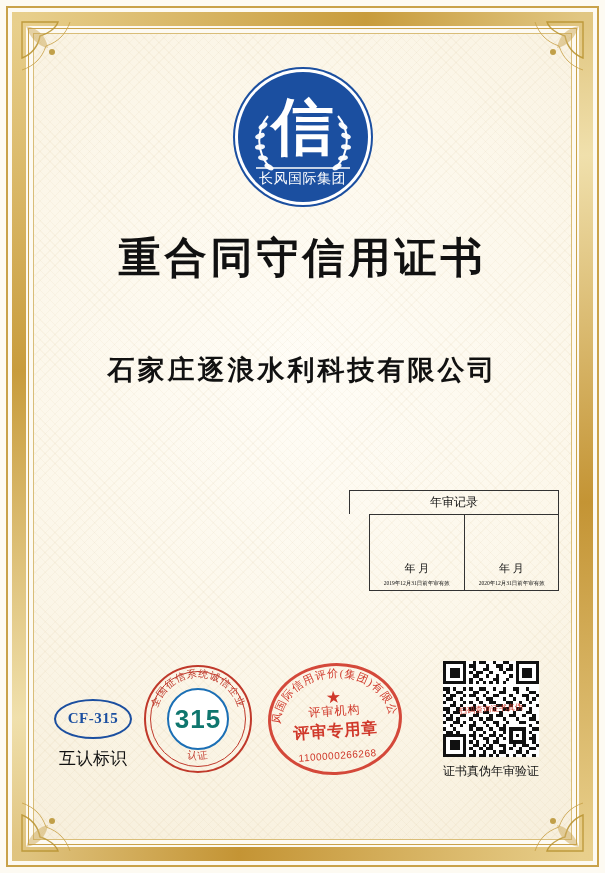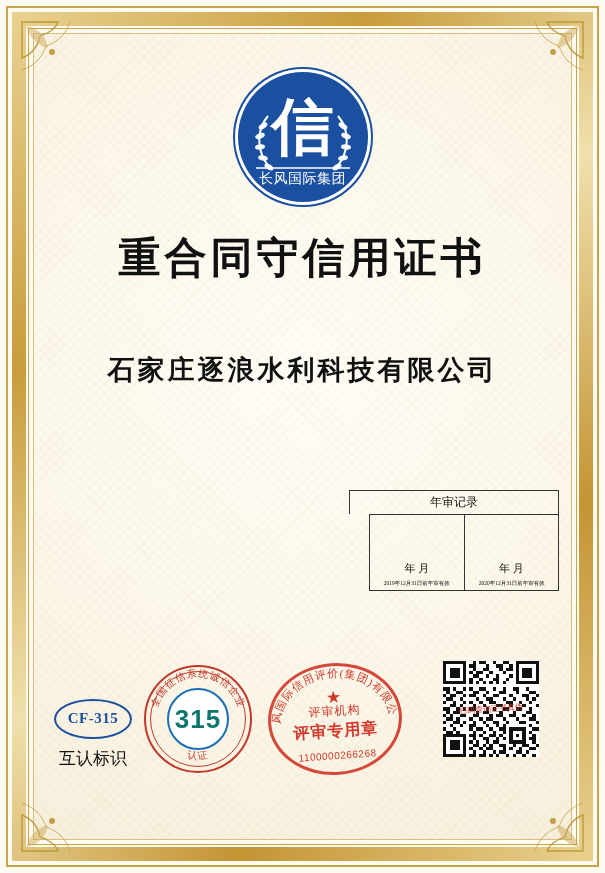--- a/index.html
+++ b/index.html
@@ -765,17 +765,18 @@
             <rect x="14" y="28" width="1" height="1"></rect>
               <rect x="16" y="28" width="1" height="1"></rect>
             <rect x="19" y="28" width="1" height="1"></rect>
               <rect x="21" y="28" width="1" height="1"></rect>
             <rect x="24" y="28" width="1" height="1"></rect>
               <rect x="27" y="28" width="1" height="1"></rect>
           </g>
         </svg>
         <div class="qr-overlay">扫码查询证书真伪</div>
       </div>
+      <div class="qr-label">证书真伪年审验证</div>
 
     </div>
 
   </div>
 </div>
 
 </body></html>

